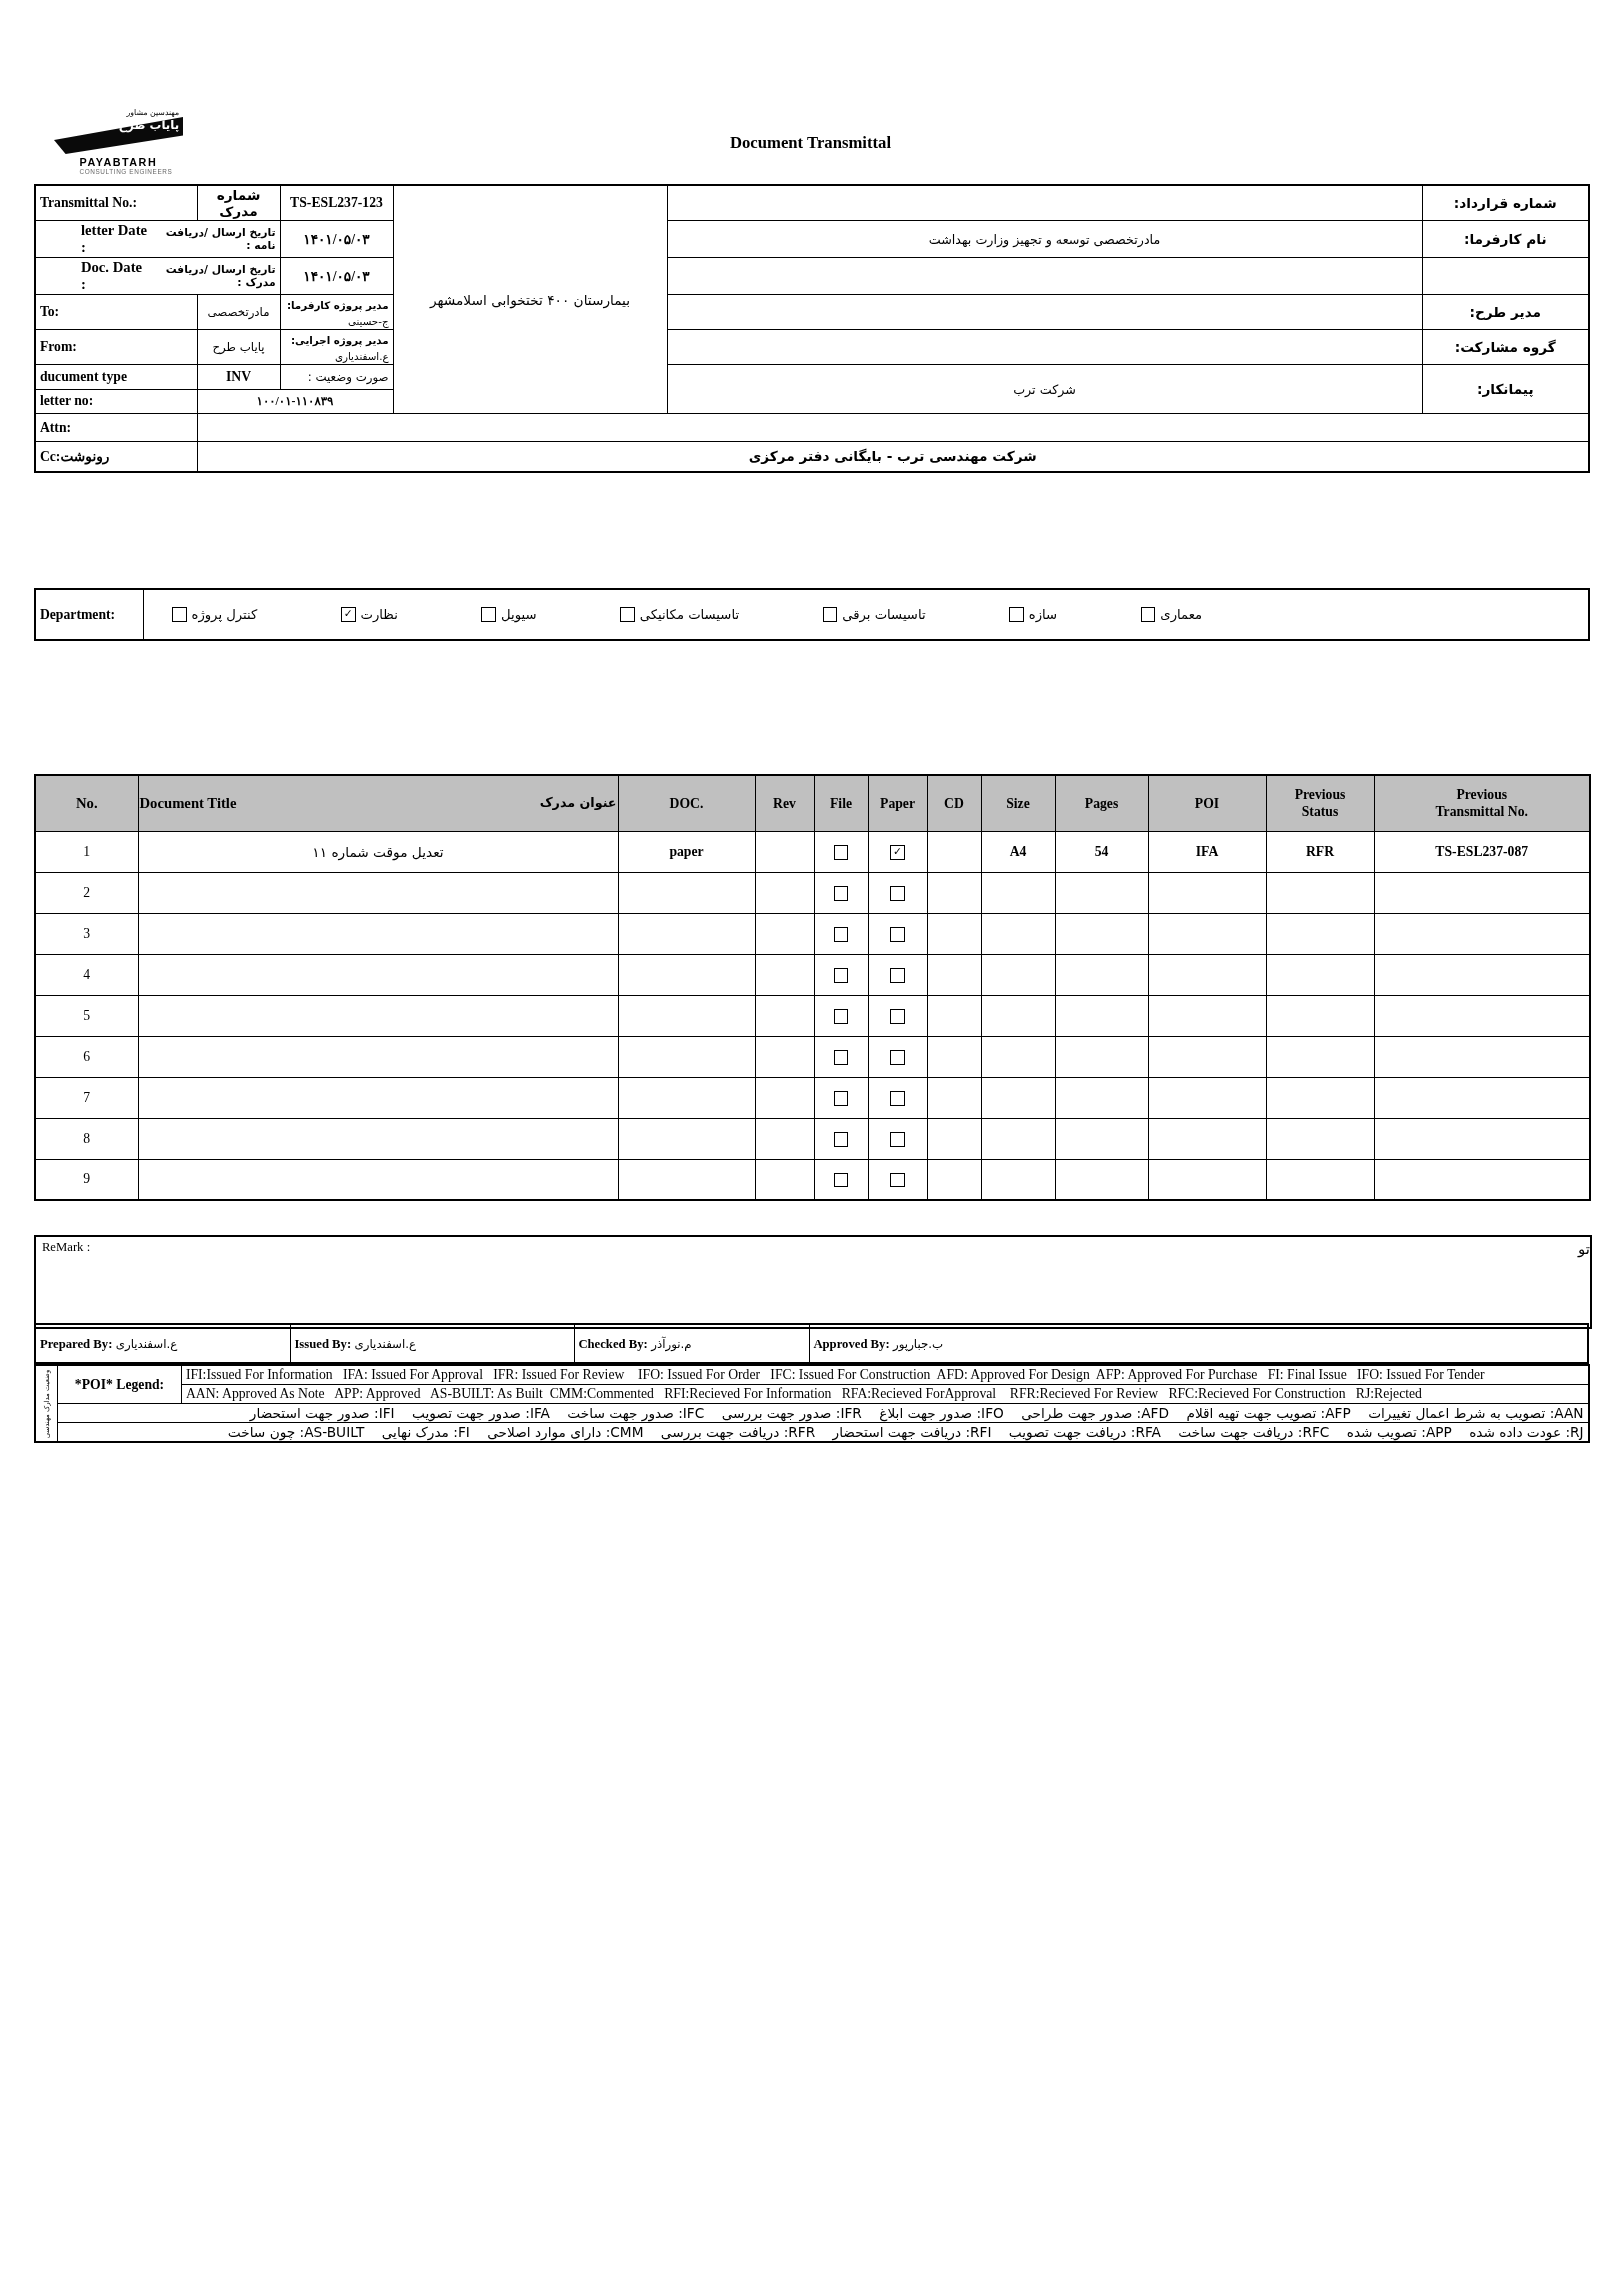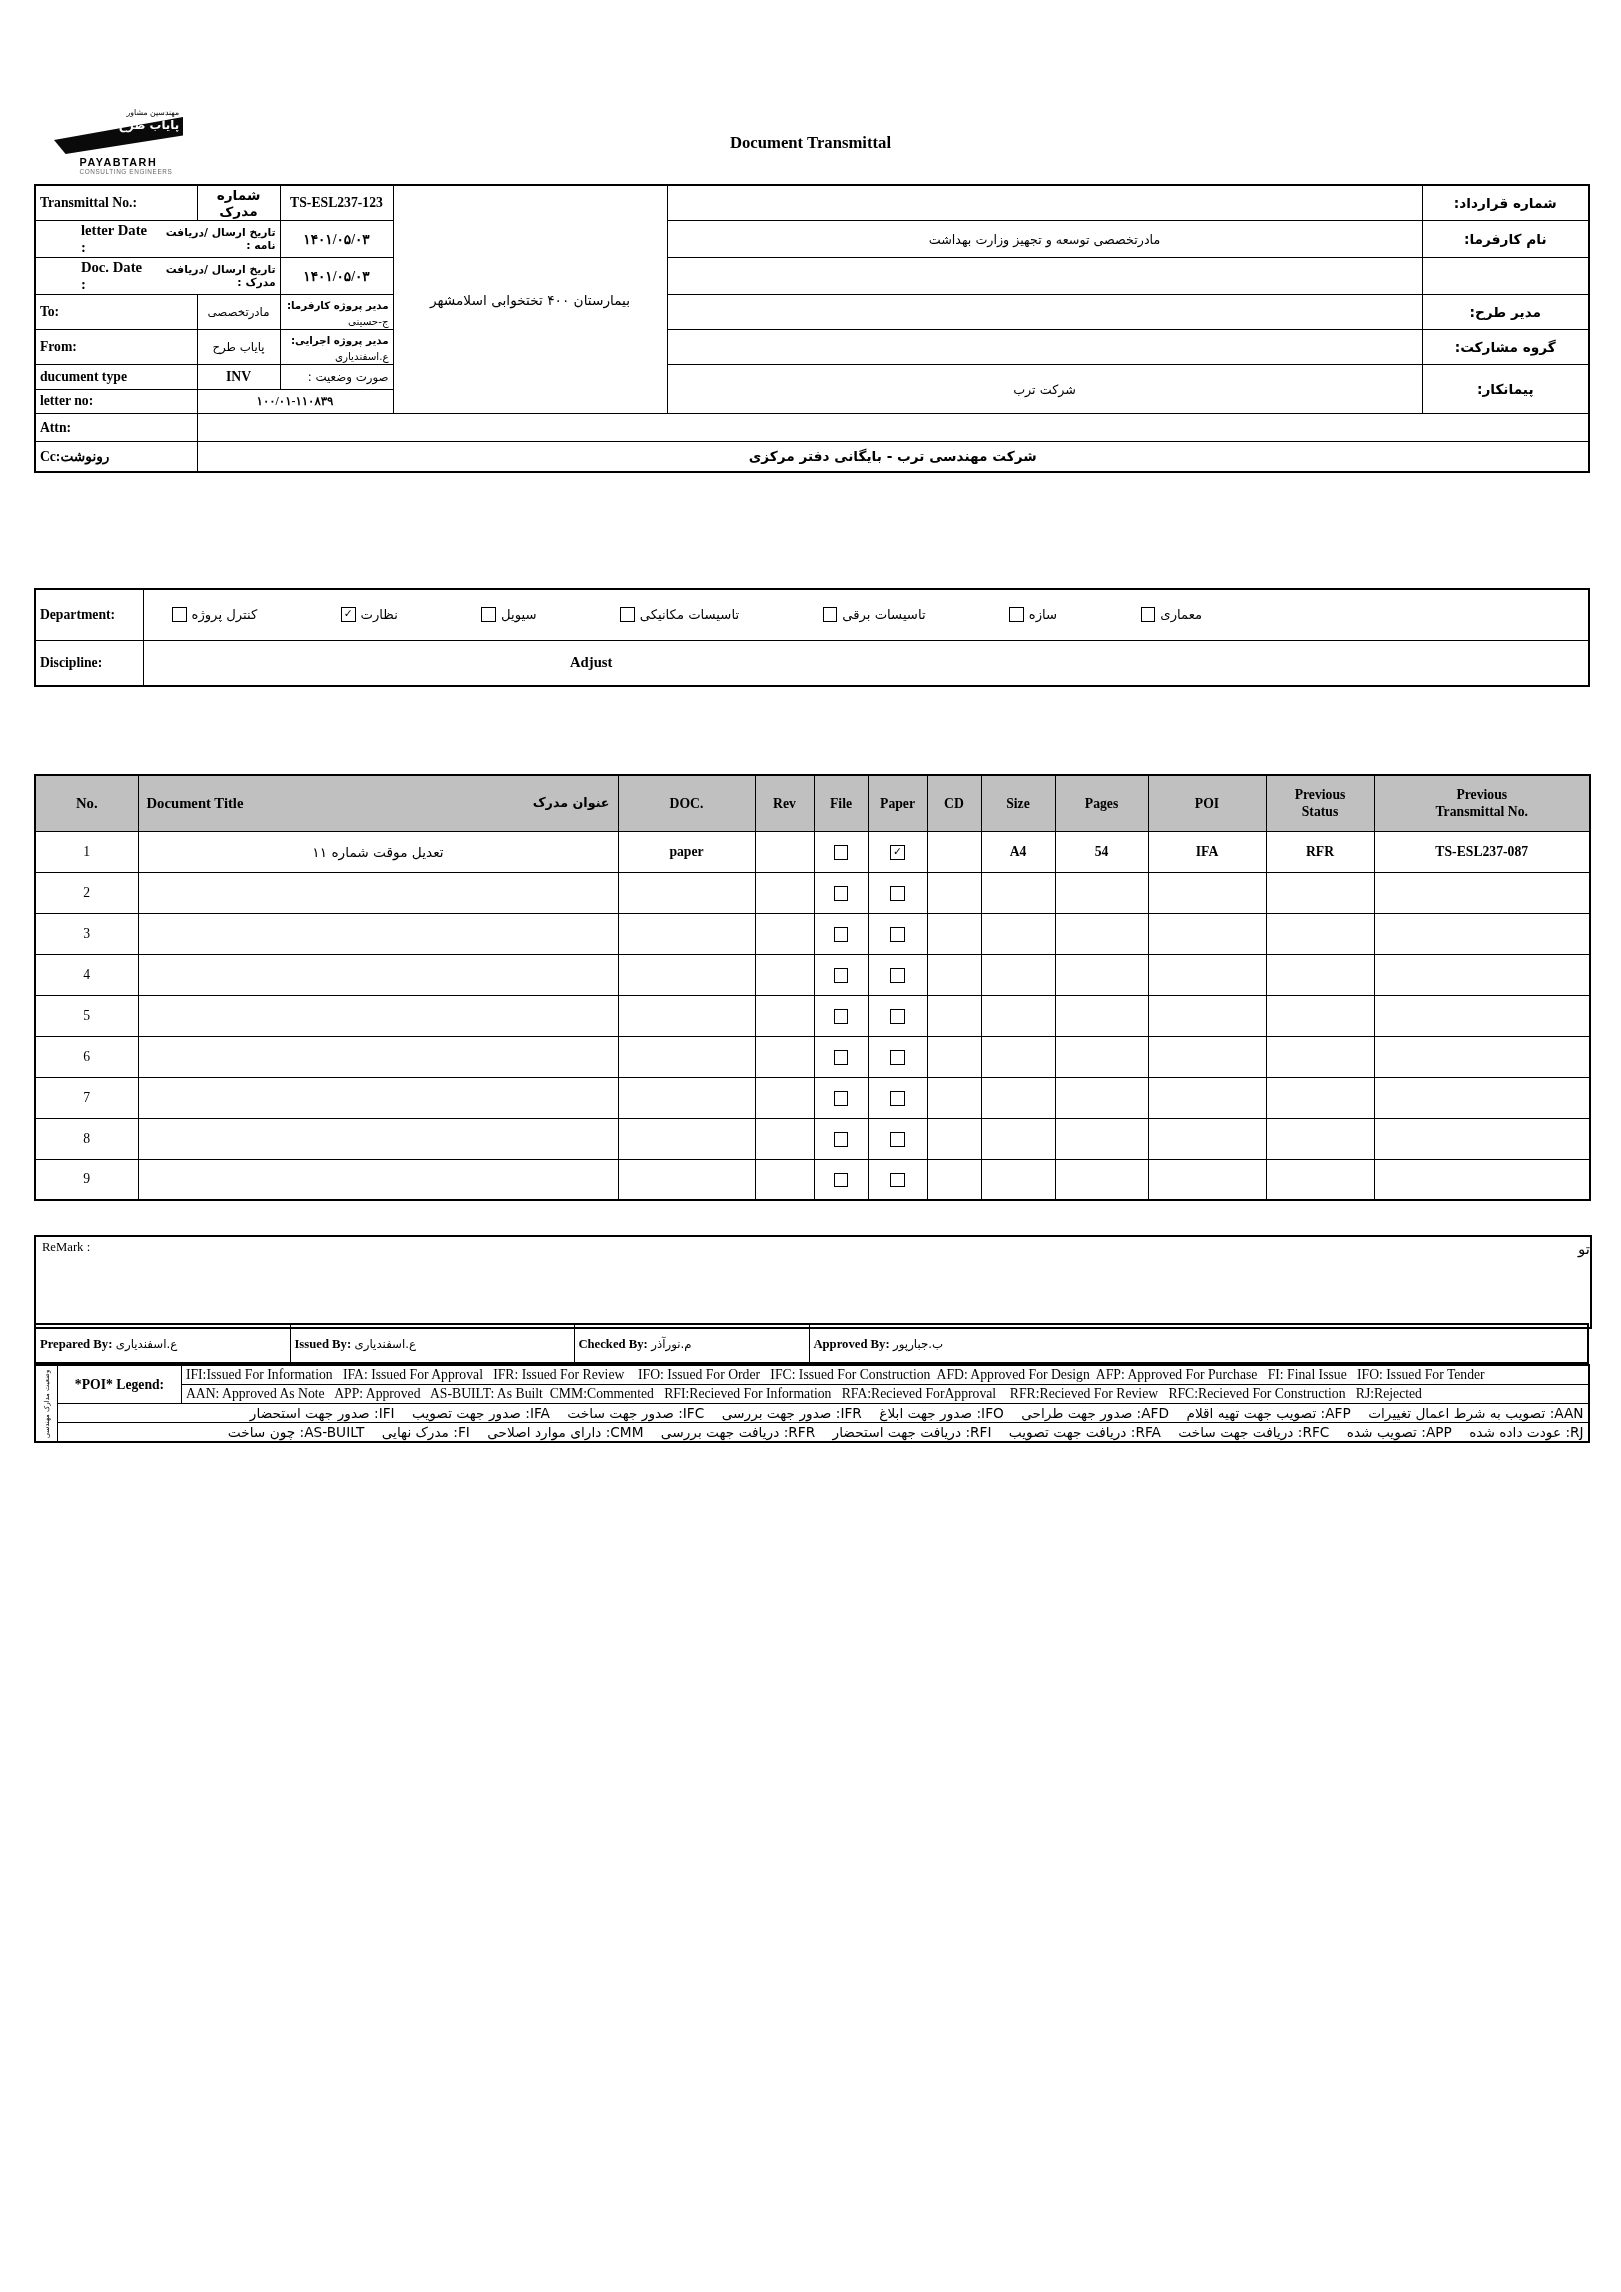--- a/index.html
+++ b/index.html
@@ -34,21 +34,21 @@
   .cbox.checked::after{content:"✓";}
   .chk-item{display:inline-flex;align-items:center;gap:4.9px;}
   .chk-label{direction:rtl;font-size:13.2px;font-family:"DejaVu Sans","Liberation Sans",sans-serif;}
   .checks{display:flex;align-items:center;justify-content:space-between;}
   #dept-checks{padding:0 382px 0 24.5px;}
   #phase-checks{padding:0 627px 0 118px;}
   .discipline-val{display:block;padding-right:549px;text-align:center;font-weight:bold;font-size:14.7px;}
   
   .doc-head td{background:#c0c0c0;font-weight:bold;text-align:center;font-size:12.3px;white-space:pre-line;line-height:1.25;}
   .h-no{font-size:14.7px !important;}
-  .h-title{padding:1px 8px !important;}
+  .h-title{padding:1px 1px !important;}
   .ht-en{font-size:14.7px;}
   .ht-fa{font-size:12.7px;font-weight:bold;}
   .doc-row td{text-align:center;font-size:13.7px;}
   .cell-fa{font-size:12.7px;}
   .cell-b{font-weight:bold;}
   
   .remark{border:2px solid #000;background:#fff;}
   .remark-label{position:absolute;left:5.9px;top:2.9px;font-size:12.7px;}
   .remark-note{position:absolute;right:0;top:2.9px;font-size:15px;}
   .sig-table td{vertical-align:top;padding:2px 5.9px;}
@@ -183,26 +183,20 @@
               </span>
               <span class="chk-item">
                 <span class="cbox"></span>
                 <span class="chk-label">سازه</span>
               </span>
               <span class="chk-item">
                 <span class="cbox"></span>
                 <span class="chk-label">معماری</span>
               </span>
             </div>
-          </td>
-    </tr>
-    <tr class="h47">
-      <td class="eb">Discipline:</td>
-      <td>
-            <span class="discipline-val">Adjust</span>
           </td>
     </tr>
   </tbody>
     </table>
 
   <table class="t abs" style="left:34px;top:774px;width:1554px;">
     <colgroup>
       <col style="width:103px">
         <col style="width:480px">
         <col style="width:137px">

